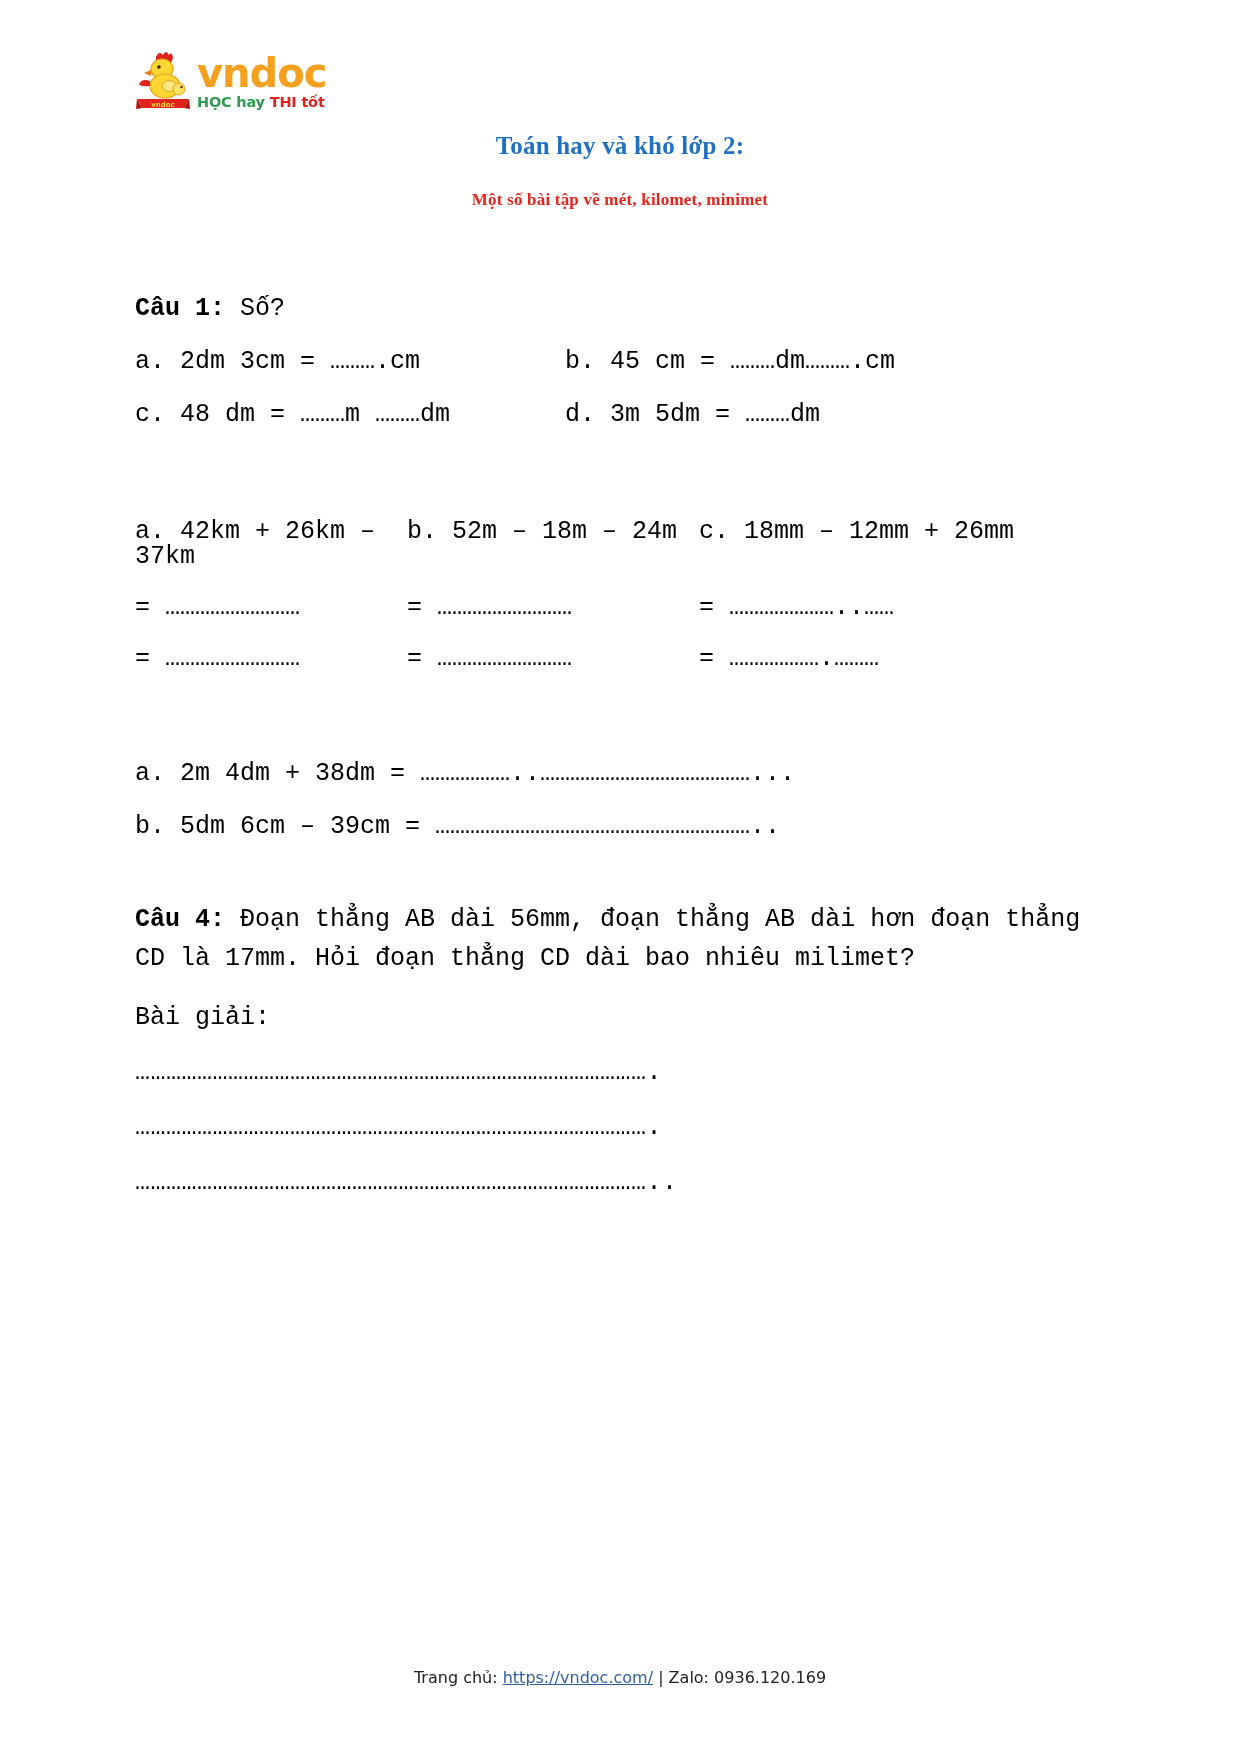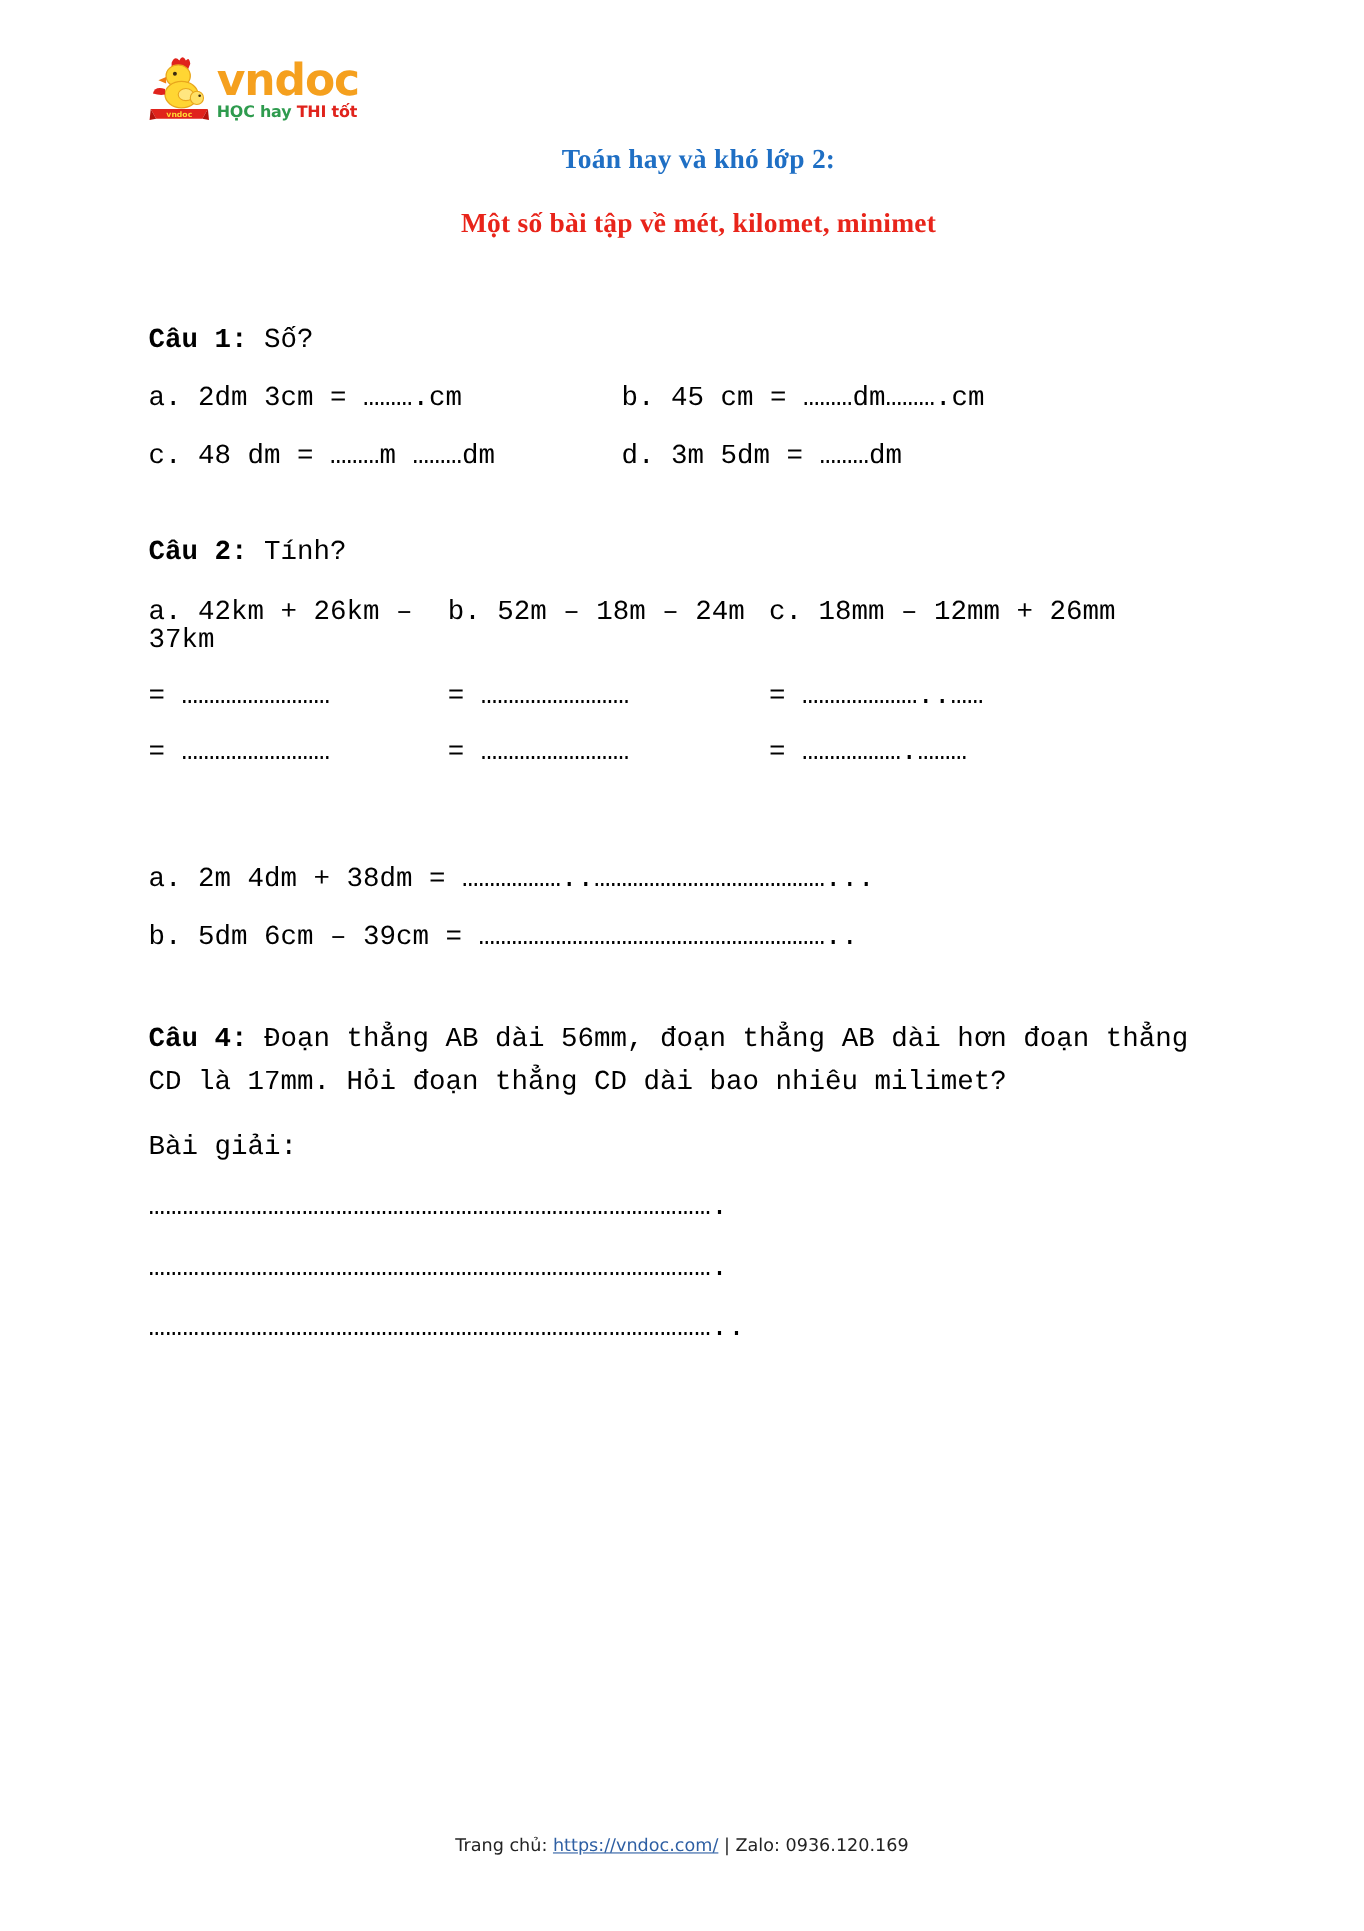--- a/index.html
+++ b/index.html
@@ -63,33 +63,33 @@
     font-size: 14.5px;
     letter-spacing: -0.2px;
     margin-top: 2px;
   }
   .logo-tag .t-green { color: #2E9B4E; }
   .logo-tag .t-red   { color: #E0231C; }
 
   
   .title-block {
     position: absolute;
-    left: 150px;
+    left: 135px;
     top: 132px;
     width: 970px;
     text-align: center;
   }
   .title-main {
     font-size: 25px;
     font-weight: bold;
     color: #1F6FC4;
     letter-spacing: 0.2px;
   }
   .title-sub {
-    font-size: 25px;
+    font-size: 17px;
     font-weight: bold;
     color: #E8241A;
     margin-top: 30px;
     letter-spacing: 0.2px;
   }
 
   
   .content {
     position: absolute;
     left: 135px;
@@ -215,24 +215,20 @@
       <div class="c2">b. 45 cm = ………dm……….cm</div>
     </div>
 
     <div class="row2">
       <div class="c1">c. 48 dm = ………m ………dm</div>
       <div class="c2">d. 3m 5dm = ………dm</div>
     </div>
 
     <div class="spacer-lg"></div>
 
-    <div class="q-head">
-      <b>Câu 2:</b>
-      <span>Tính?</span>
-    </div>
 
     <div class="row3">
       <div class="e1">a. 42km + 26km – 37km</div>
       <div class="e2">b. 52m – 18m – 24m</div>
       <div class="e3">c. 18mm – 12mm + 26mm</div>
     </div>
 
     <div class="row3 ans">
       <div class="e1">= ………………………</div>
       <div class="e2">= ………………………</div>

